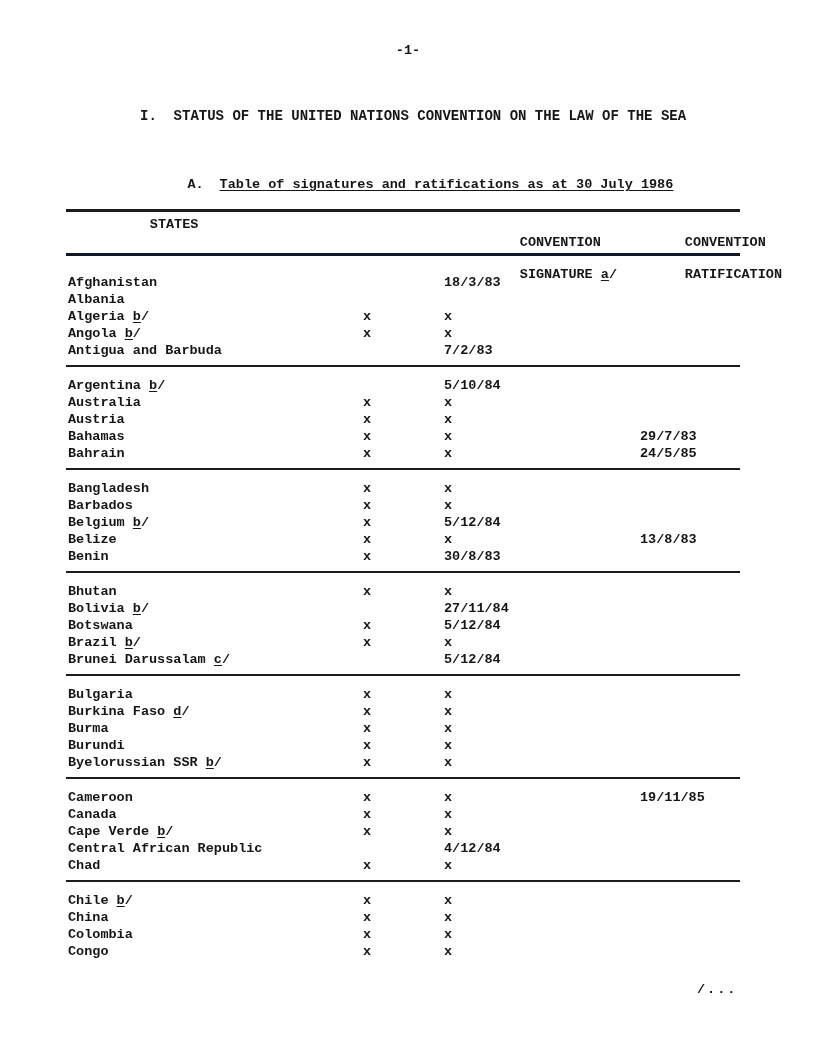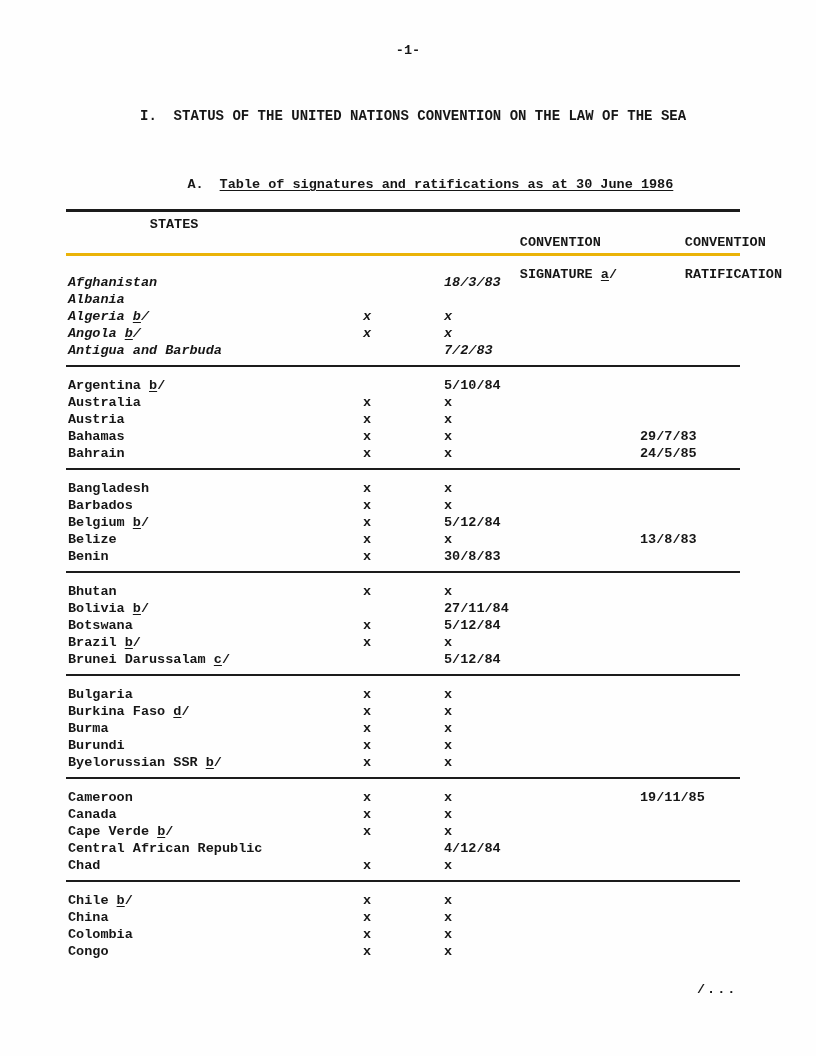--- a/index.html
+++ b/index.html
@@ -9,48 +9,48 @@
     font-family:"Liberation Mono","DejaVu Sans Mono",monospace;
     font-weight:bold;font-size:13.5px;line-height:17px;
     overflow:hidden;
   }
   .u{text-decoration:underline;text-underline-offset:2px;}
   .pagenum{position:absolute;top:42px;left:0;width:100%;text-align:center;}
   .title{position:absolute;top:108px;left:140px;white-space:pre;font-size:14px;}
   .subtitle{position:absolute;top:159px;left:155px;white-space:pre;}
   .subtitle .prefix{margin-right:16px;}
   .tbl{position:absolute;top:209px;left:66px;width:674px;border-top:3px solid #1c1c1c;}
-  .thead{position:relative;height:41px;border-bottom:3px solid #eab308;}
+  .thead{position:relative;height:41px;border-bottom:3px solid #0f172a;}
   .hcell{position:absolute;line-height:16px;white-space:pre;}
   .h-states{left:19px;bottom:4px;}
   .h-final{left:264px;top:7px;}
   .h-conv{left:389px;top:7px;}
   .h-rat{left:554px;top:7px;}
   .group{border-bottom:2px solid #1c1c1c;padding:10px 0 6px;}
-  .group:first-child{padding-top:18px;font-style:italic;}
+  .group:first-child{padding-top:18px;}
   .group:last-child{border-bottom:none;}
   .row{position:relative;height:17px;}
   .cell{position:absolute;top:0;white-space:pre;}
   .c-state{left:2px;}
   .c-final{left:297px;}
   .c-conv{left:378px;}
   .c-rat{left:574px;}
   .cont{position:absolute;top:981px;left:697px;letter-spacing:2px;}
 </style>
 </head>
 <body>
 
 <div class="page">
 
   <div class="pagenum">-1-</div>
 
   <div class="title">I.  STATUS OF THE UNITED NATIONS CONVENTION ON THE LAW OF THE SEA</div>
 
   <div class="subtitle">
-    <span class="prefix">A.</span><span class="u">Table of signatures and ratifications as at 30 June 1986</span>
+    <span class="prefix">A.</span><span class="u">Table of signatures and ratifications as at 30 July 1986</span>
   </div>
 
   <div class="tbl">
     <div class="thead">
       <div class="hcell h-states">
         <span>STATES</span>
       </div>
       <div class="hcell h-conv">
         <span>CONVENTION</span><br>
         <span>SIGNATURE</span> <span><span class="u">a</span>/</span>

